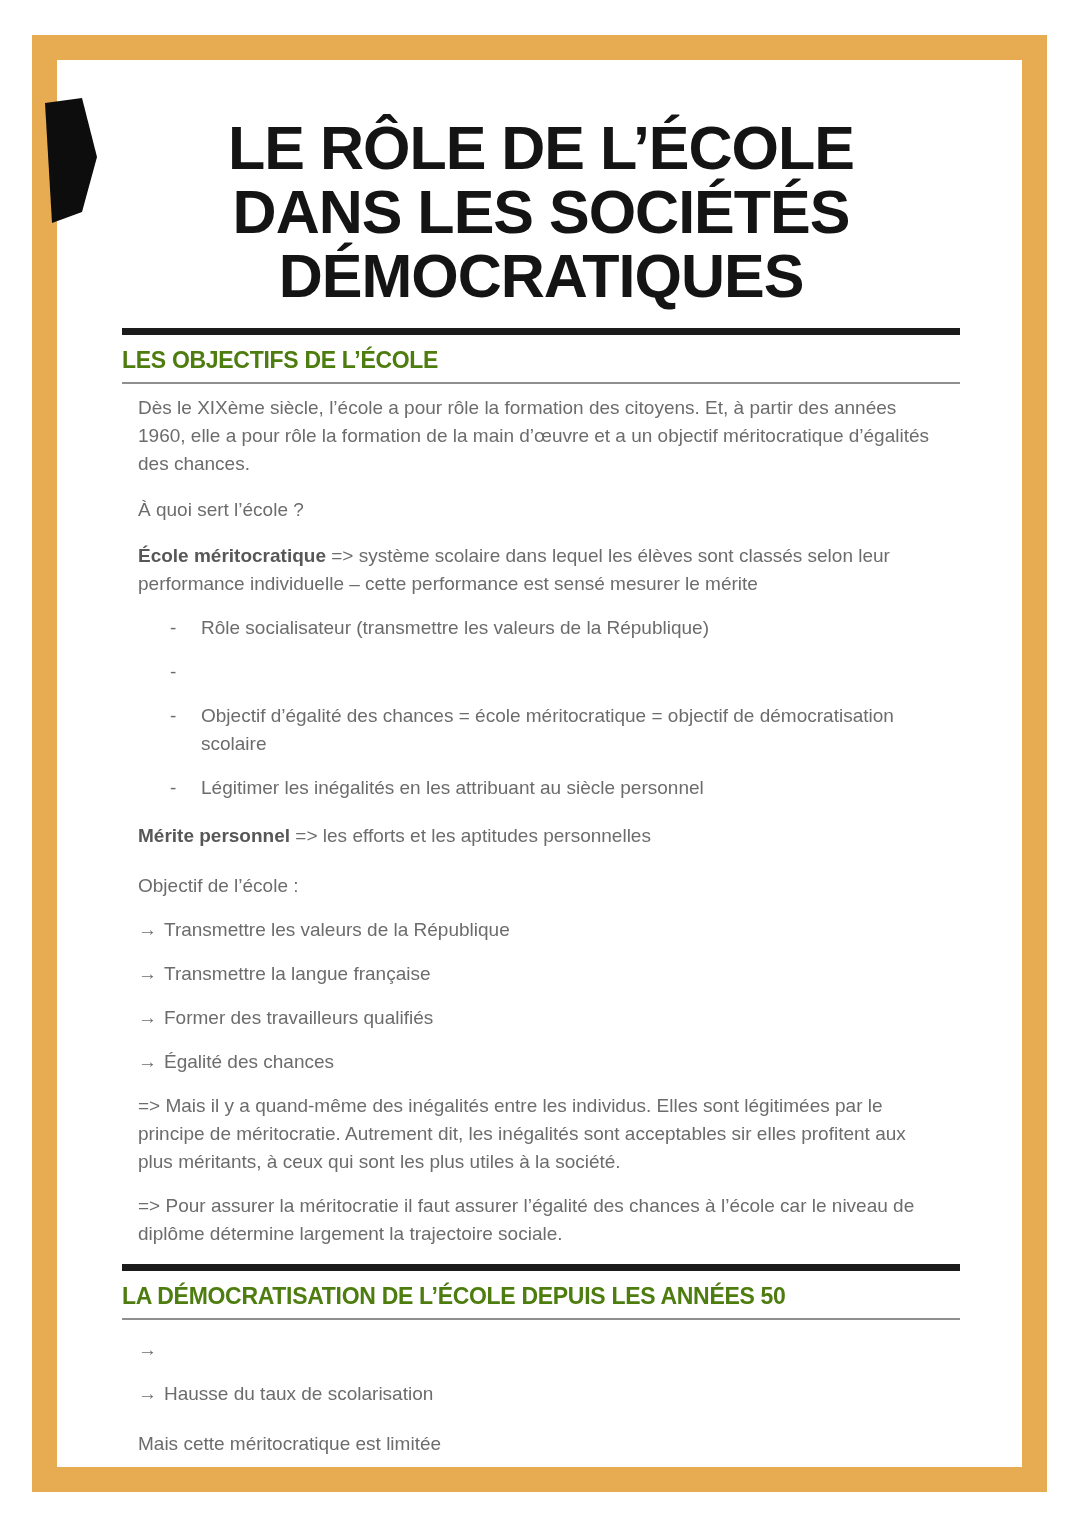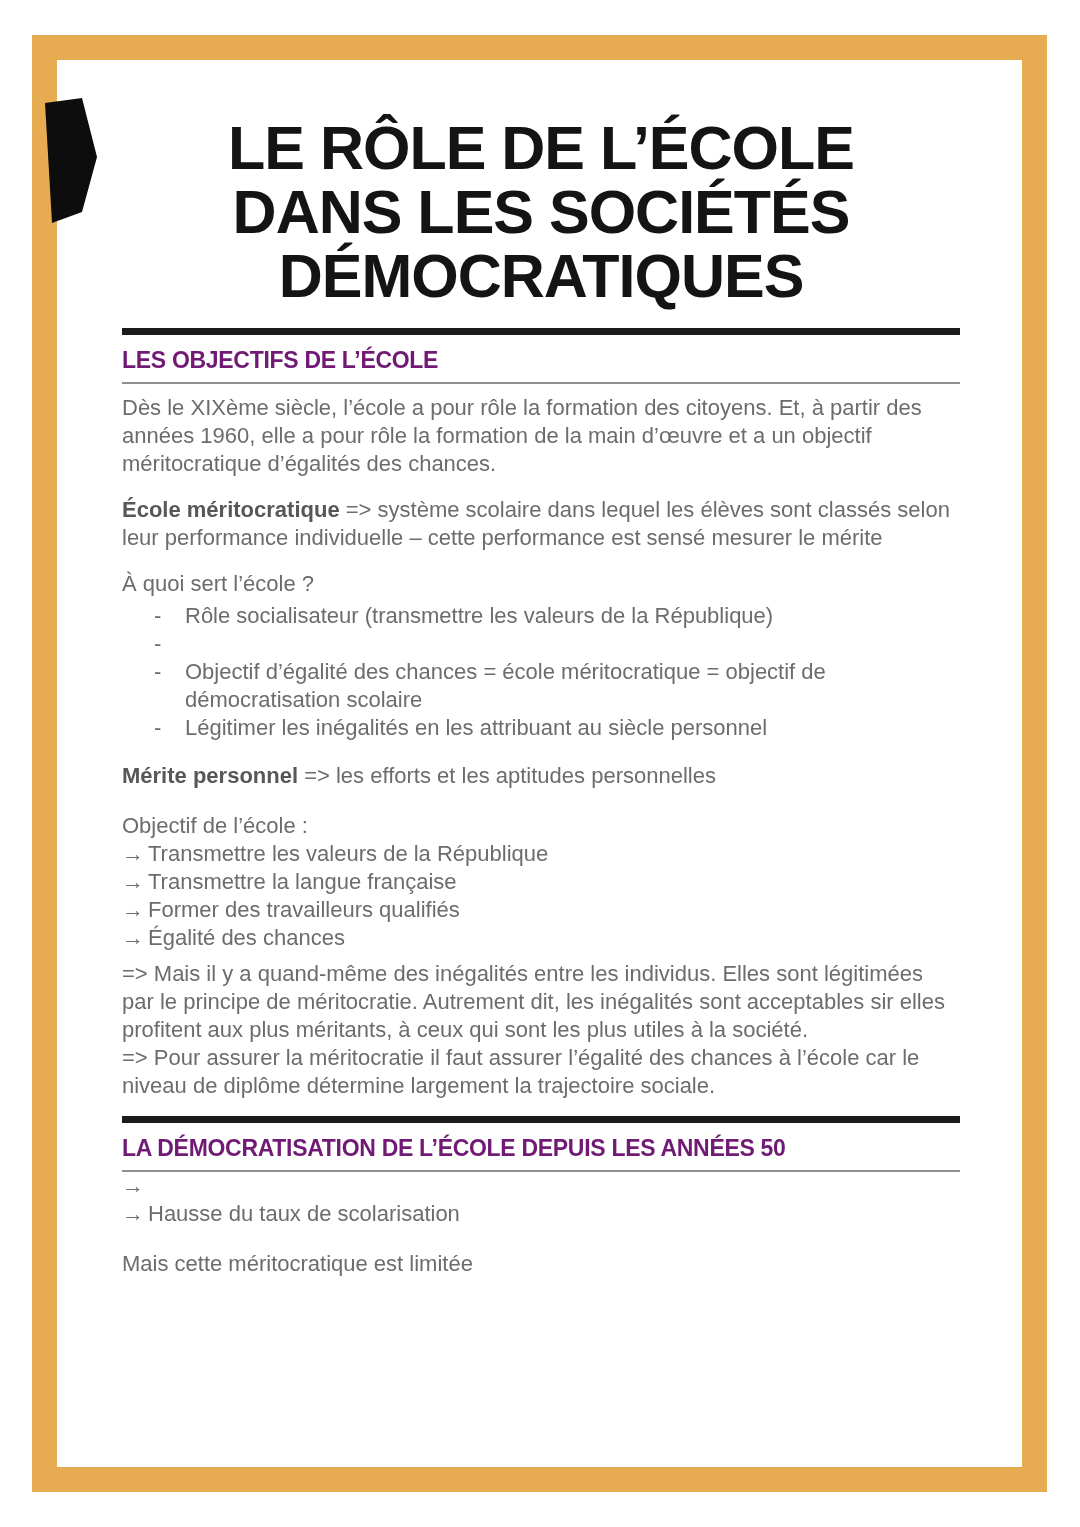--- a/index.html
+++ b/index.html
@@ -38,29 +38,29 @@
     letter-spacing: -1px;
     color: #141414;
   }
   .heading-block { margin-top: 20px; }
   .rule-thick { height: 7px; background: #1b1b1b; }
   .section-heading {
     margin: 12px 0 8px 0;
     font-size: 23px;
     font-weight: bold;
     letter-spacing: -0.3px;
-    color: #701a75;
+    color: #4d7c0f;
   }
   .rule-thin { height: 2px; background: #8f8f8f; }
 
   .para {
-    font-size: 22px;
+    font-size: 19px;
     line-height: 28px;
     color: #6c6c6c;
-    margin: 0;
+    margin: 16px;
   }
   .mt10 { margin-top: 10px; }
   .mt18 { margin-top: 18px; }
   .mt20 { margin-top: 20px; }
   .mt22 { margin-top: 22px; }
   .mt8  { margin-top: 8px; }
 
   .bold-term { font-weight: bold; color: #575757; }
 
   .dash-list { margin-top: 4px; }
@@ -92,27 +92,27 @@
     </div>
 
     <div class="heading-block">
       <div class="rule-thick"></div>
       <div class="section-heading">LES OBJECTIFS DE L’ÉCOLE</div>
       <div class="rule-thin"></div>
     </div>
 
     <p class="para mt10">Dès le XIXème siècle, l’école a pour rôle la formation des citoyens. Et, à partir des années 1960, elle a pour rôle la formation de la main d’œuvre et a un objectif méritocratique d’égalités des chances.</p>
 
+    <p class="para mt18">À quoi sert l’école ?</p>
+
     <p class="para mt18">
       <span class="bold-term">École méritocratique</span>
       <span> =&gt; </span>
       <span>système scolaire dans lequel les élèves sont classés selon leur performance individuelle – cette performance est sensé mesurer le mérite</span>
     </p>
-
-    <p class="para mt18">À quoi sert l’école ?</p>
 
     <div class="dash-list">
       <div class="para dash-row">
         <span class="dash-marker">-</span>
         <span>Rôle socialisateur (transmettre les valeurs de la République)</span>
       </div>
       <div class="para dash-row">
         <span class="dash-marker">-</span>
       </div>
       <div class="para dash-row">

